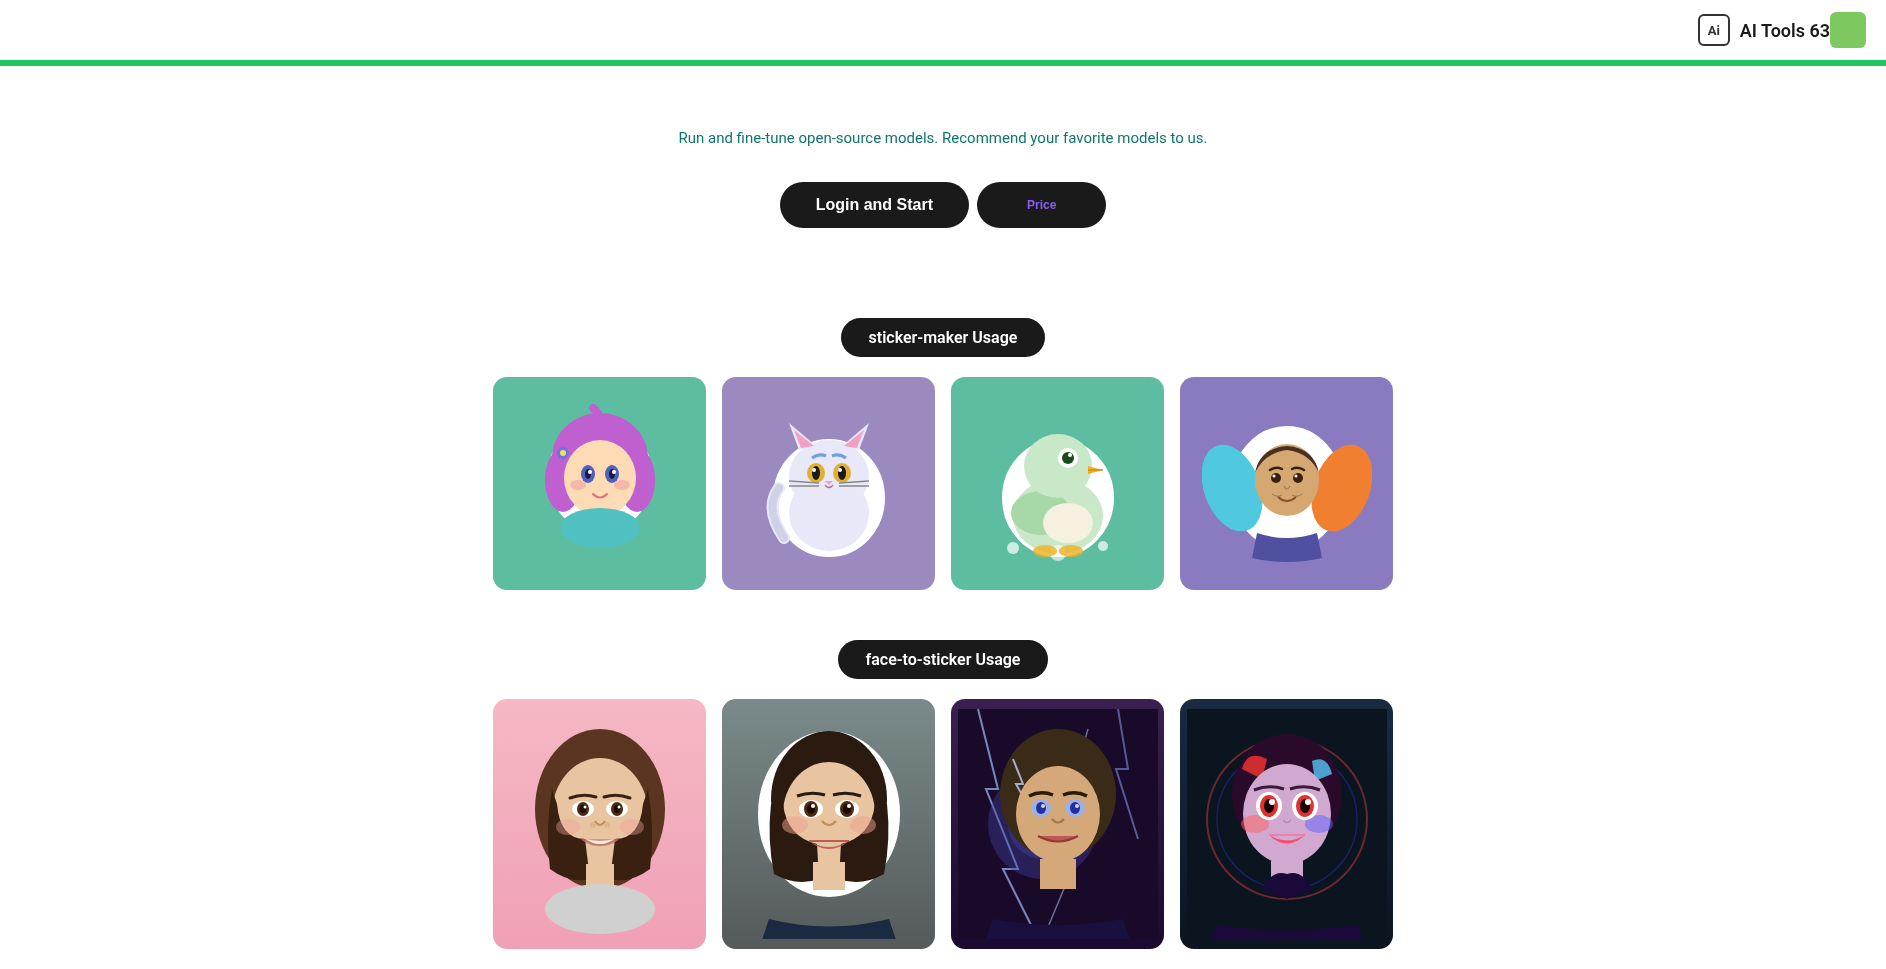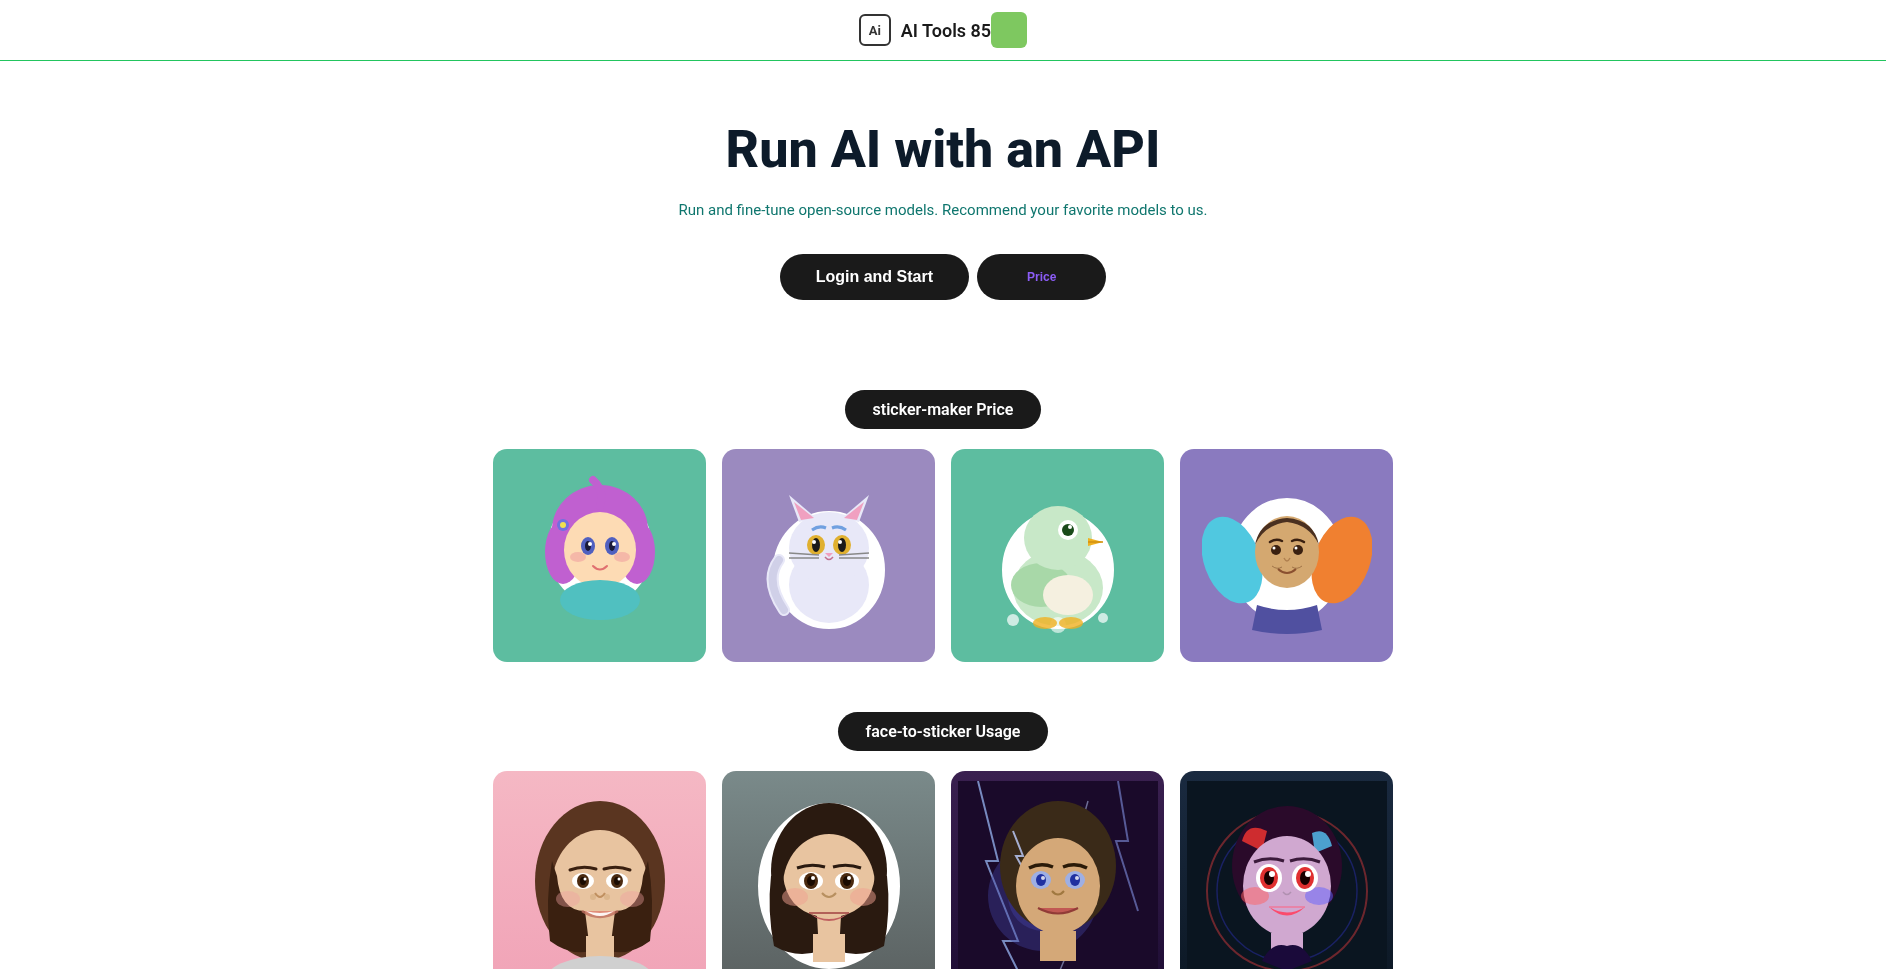--- a/index.html
+++ b/index.html
@@ -13,23 +13,23 @@
       background: #ffffff;
       color: #1a1a2e;
       min-height: 969px;
       overflow-x: hidden;
     }
 
     
     .header {
       display: flex;
       align-items: center;
-      justify-content: center;
+      justify-content: flex-end;
       padding: 12px 20px;
-      border-bottom: 1px solid #22c55e;
+      border-bottom: 6px solid #22c55e;
       position: sticky;
       top: 0;
       background: white;
       z-index: 100;
     }
 
     .logo-area {
       display: flex;
       align-items: center;
       gap: 10px;
@@ -192,39 +192,38 @@
     }
   </style>
 </head>
 <body>
 
 <header class="header">
   <div class="logo-area">
     <div class="logo-icon">
       <span>Ai</span>
     </div>
-    <span class="logo-text">AI Tools 85</span>
+    <span class="logo-text">AI Tools 63</span>
   </div>
   <div class="header-right" style="background:#7ec860;"></div>
 </header>
 
 <section class="hero">
-  <h1 class="hero-title">Run AI with an API</h1>
   <div class="hero-subtitle">
     <p>Run and fine-tune open-source models. Recommend your favorite models to us.</p>
   </div>
   <div class="hero-buttons">
     <button class="btn-primary">Login and Start</button>
     <button class="btn-secondary">Price</button>
   </div>
 </section>
 
 <div>
   <div class="section-label">
-    <span class="label-badge">sticker-maker Price</span>
+    <span class="label-badge">sticker-maker Usage</span>
   </div>
 
   <div class="image-grid">
 
     <div class="image-card image-card-1">
       <div class="sticker-placeholder">
         <svg width="170" height="170" viewBox="0 0 170 170">
 
           <ellipse cx="85" cy="78" rx="48" ry="54" fill="white" stroke="white" stroke-width="8"></ellipse>
 

